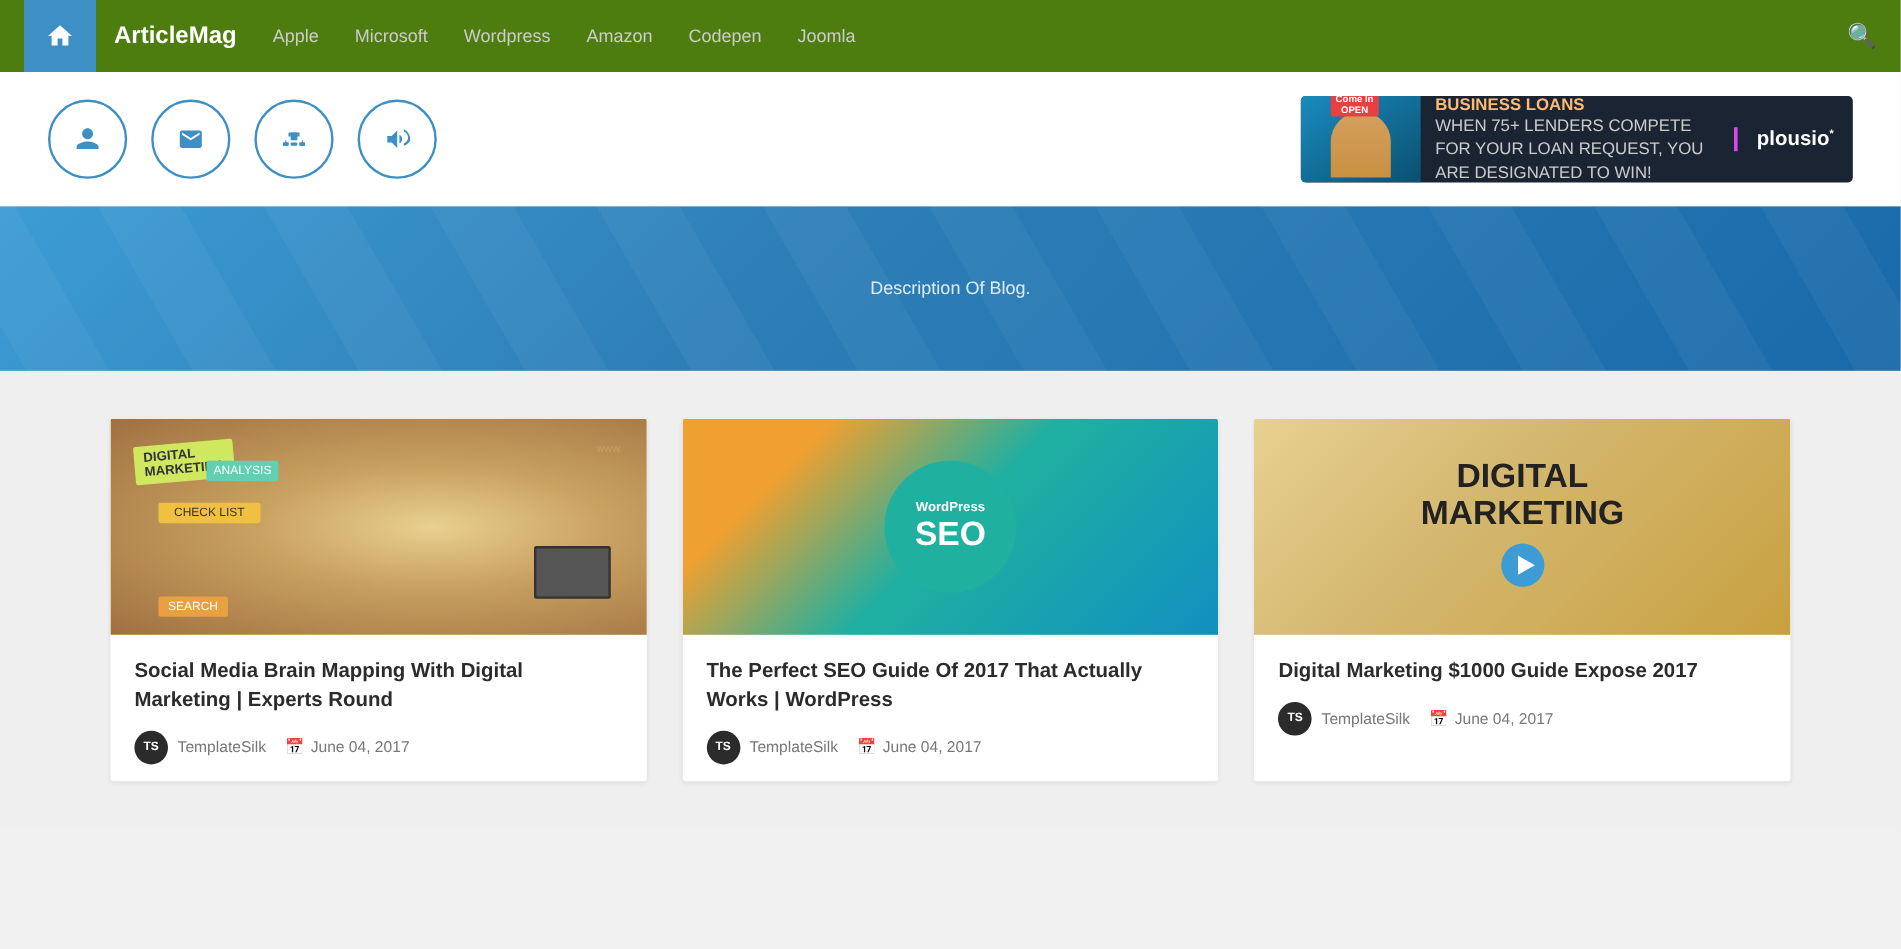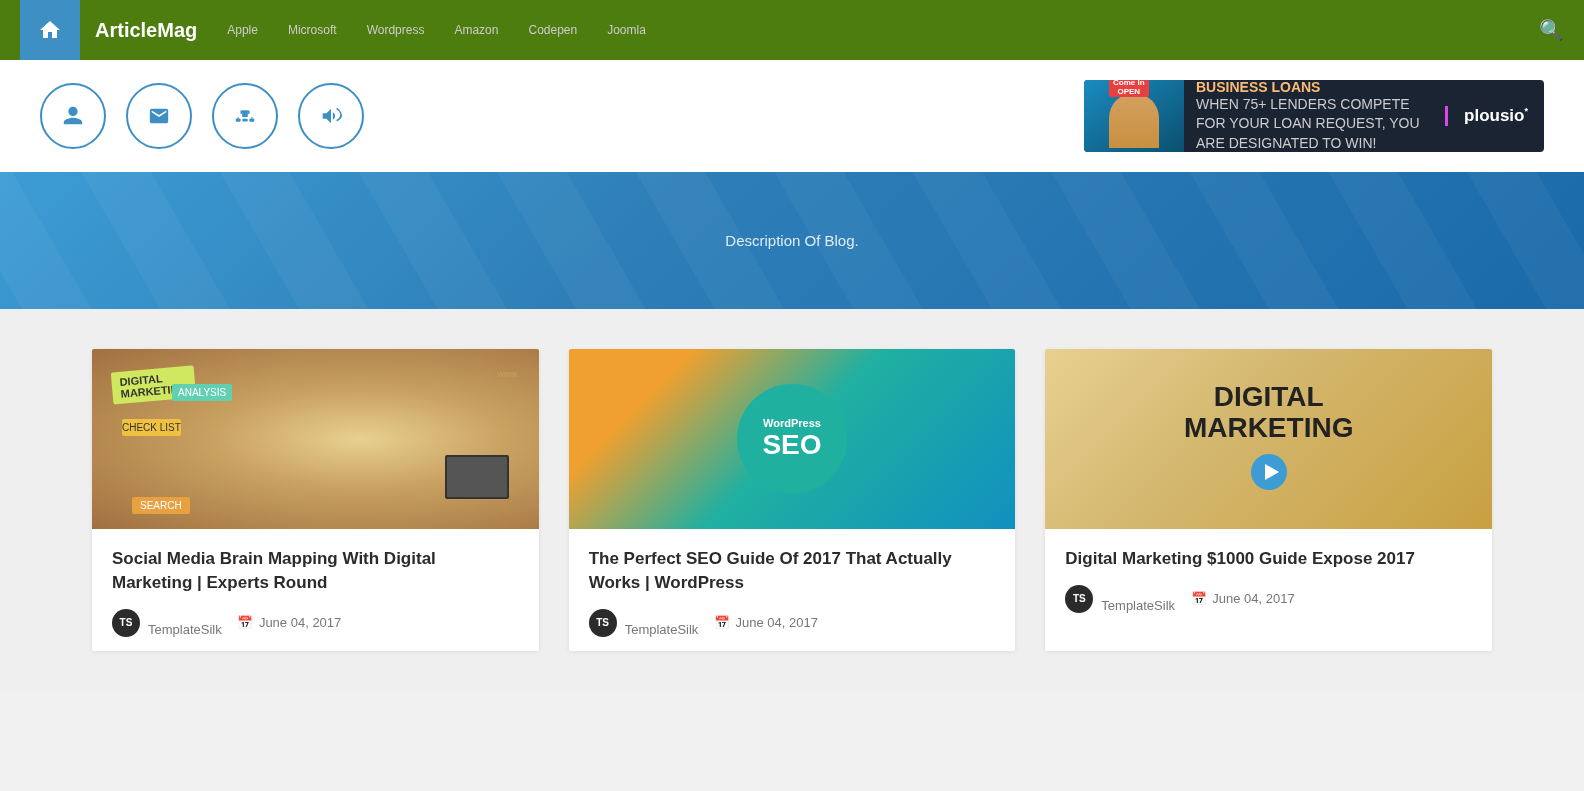--- a/index.html
+++ b/index.html
@@ -32,21 +32,21 @@
       white-space: nowrap;
     }
     .nav-links {
       display: flex;
       gap: 30px;
       flex: 1;
     }
     .nav-links a {
       color: #ccc;
       text-decoration: none;
-      font-size: 12px;
+      font-size: 15px;
     }
     .nav-search {
       color: white;
       font-size: 20px;
       cursor: pointer;
     }
 
     
     .icon-bar {
       background: white;
@@ -243,21 +243,21 @@
     }
     .article-meta {
       display: flex;
       align-items: center;
       gap: 16px;
       font-size: 13px;
       color: #777;
     }
     .author {
       display: flex;
-      align-items: flex-end;
+      align-items: center;
       gap: 8px;
     }
     .author-avatar {
       width: 28px;
       height: 28px;
       border-radius: 50%;
       background: #2b2b2b;
       display: flex;
       align-items: center;
       justify-content: center;
@@ -347,21 +347,21 @@
 
 <div class="articles-section">
   <div class="articles-grid">
 
     <div class="article-card">
       <div class="article-img-1">
         <div class="article-img-1-inner" style="position:relative; overflow:hidden;">
 
           <div style="position:absolute;top:20px;left:20px;background:#d0e860;padding:4px 8px;border-radius:2px;font-size:11px;font-weight:bold;color:#333;transform:rotate(-5deg);">DIGITAL<br>MARKETING</div>
           <div style="position:absolute;top:35px;left:80px;background:#60d0b0;padding:3px 6px;border-radius:2px;font-size:10px;color:#fff;">ANALYSIS</div>
-          <div style="position:absolute;top:70px;left:30px;background:#f0c040;padding:3px 0;border-radius:2px;font-size:10px;color:#333;">CHECK LIST</div>
+          <div style="position:absolute;top:70px;left:40px;background:#f0c040;padding:3px 13px;border-radius:2px;font-size:10px;color:#333;">CHECK LIST</div>
           <div style="position:absolute;bottom:30px;right:30px;background:#333;padding:2px;border-radius:2px;">
               <div style="width:60px;height:40px;background:#555;border-radius:1px;"></div>
             </div>
           <div style="position:absolute;top:20px;right:20px;color:#c8a060;font-size:9px;">www.</div>
           <div style="position:absolute;bottom:15px;left:40px;background:#e8a040;padding:3px 8px;border-radius:2px;font-size:10px;color:#fff;">SEARCH</div>
         </div>
       </div>
       <div class="article-content">
         <div class="article-title">Social Media Brain Mapping With Digital Marketing | Experts Round</div>
         <div class="article-meta">

